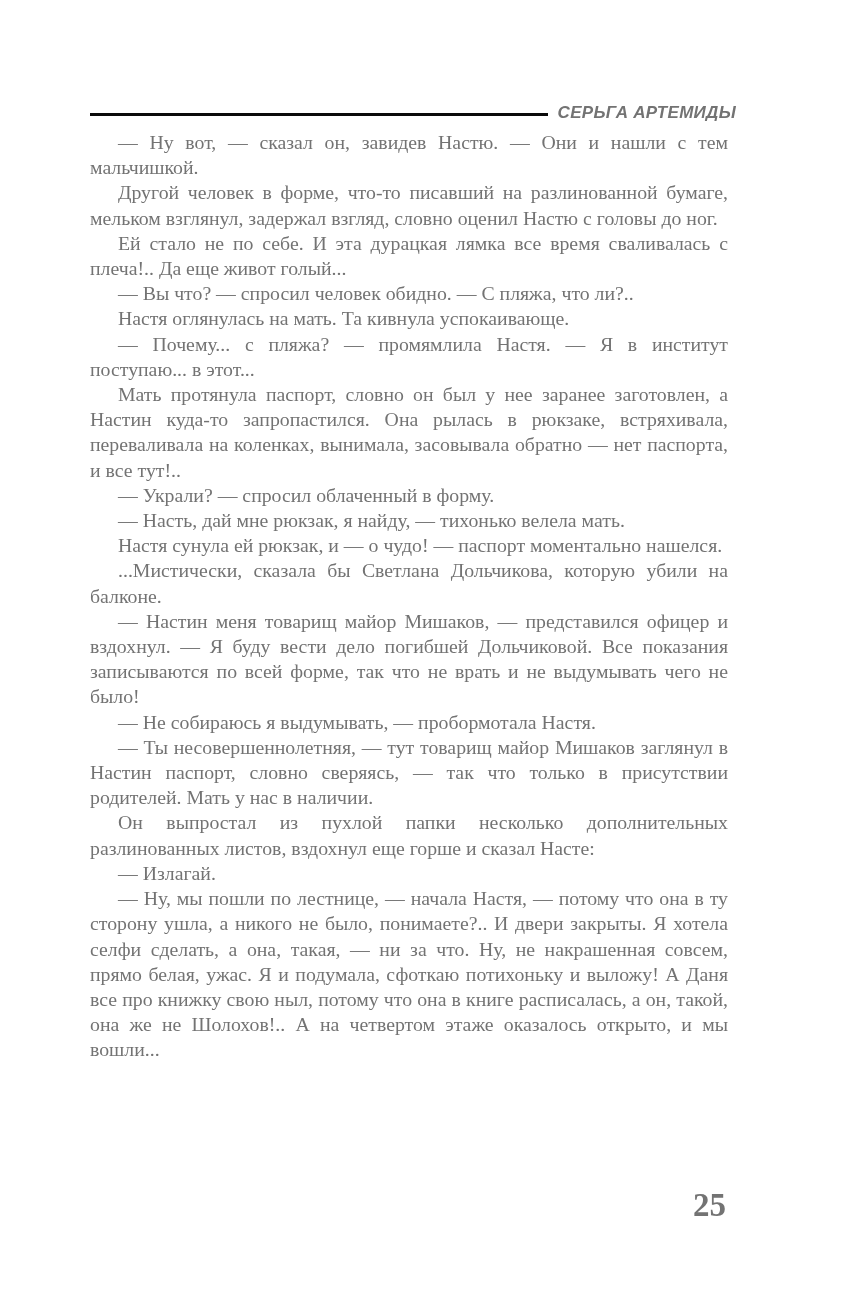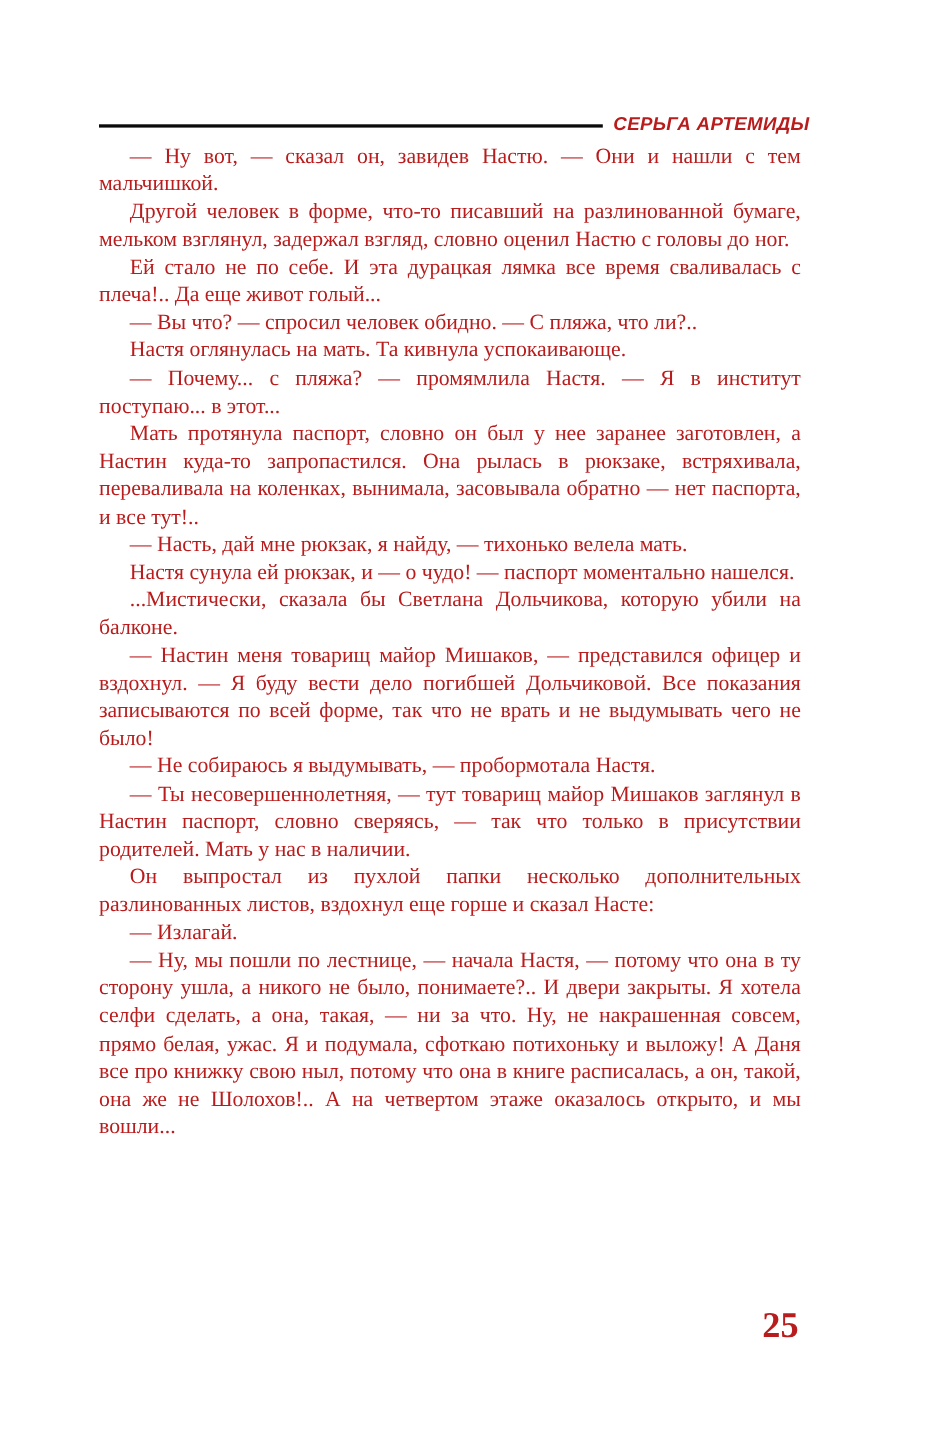--- a/index.html
+++ b/index.html
@@ -5,21 +5,21 @@
   html, body {
     margin: 0;
     padding: 0;
     background: #ffffff;
   }
   .page {
     position: relative;
     width: 844px;
     height: 1311px;
     background: #ffffff;
-    color: #b91c1c;
+    color: #737373;
     overflow: hidden;
   }
   .running-header {
     position: absolute;
     left: 90px;
     top: 103px;
     width: 646px;
     display: flex;
     align-items: center;
   }
@@ -78,20 +78,21 @@
   </div>
 
   <div class="body-text" id="body-text" lang="ru">
       <p class="para">— Ну вот, — сказал он, завидев Настю. — Они и нашли с тем мальчишкой.</p>
       <p class="para">Другой человек в форме, что-то писавший на разлинованной бумаге, мельком взглянул, задержал взгляд, словно оценил Настю с головы до ног.</p>
       <p class="para">Ей стало не по себе. И эта дурацкая лямка все время сваливалась с плеча!.. Да еще живот голый...</p>
       <p class="para">— Вы что? — спросил человек обидно. — С пляжа, что ли?..</p>
       <p class="para">Настя оглянулась на мать. Та кивнула успокаивающе.</p>
       <p class="para">— Почему... с пляжа? — промямлила Настя. — Я в институт поступаю... в этот...</p>
       <p class="para">Мать протянула паспорт, словно он был у нее заранее заготовлен, а Настин куда-то запропастился. Она рылась в рюкзаке, встряхивала, переваливала на коленках, вынимала, засовывала обратно — нет паспорта, и все тут!..</p>
+      <p class="para">— Украли? — спросил облаченный в форму.</p>
       <p class="para">— Насть, дай мне рюкзак, я найду, — тихонько велела мать.</p>
       <p class="para">Настя сунула ей рюкзак, и — о чудо! — паспорт моментально нашелся.</p>
       <p class="para">...Мистически, сказала бы Светлана Дольчикова, которую убили на балконе.</p>
       <p class="para">— Настин меня товарищ майор Мишаков, — представился офицер и вздохнул. — Я буду вести дело погибшей Дольчиковой. Все показания записываются по всей форме, так что не врать и не выдумывать чего не было!</p>
       <p class="para">— Не собираюсь я выдумывать, — пробормотала Настя.</p>
       <p class="para">— Ты несовершеннолетняя, — тут товарищ майор Мишаков заглянул в Настин паспорт, словно сверяясь, — так что только в присутствии родителей. Мать у нас в наличии.</p>
       <p class="para">Он выпростал из пухлой папки несколько дополнительных разлинованных листов, вздохнул еще горше и сказал Насте:</p>
       <p class="para">— Излагай.</p>
       <p class="para">— Ну, мы пошли по лестнице, — начала Настя, — потому что она в ту сторону ушла, а никого не было, понимаете?.. И двери закрыты. Я хотела селфи сделать, а она, такая, — ни за что. Ну, не накрашенная совсем, прямо белая, ужас. Я и подумала, сфоткаю потихоньку и выложу! А Даня все про книжку свою ныл, потому что она в книге расписалась, а он, такой, она же не Шолохов!.. А на четвертом этаже оказалось открыто, и мы вошли...</p>
     </div>

